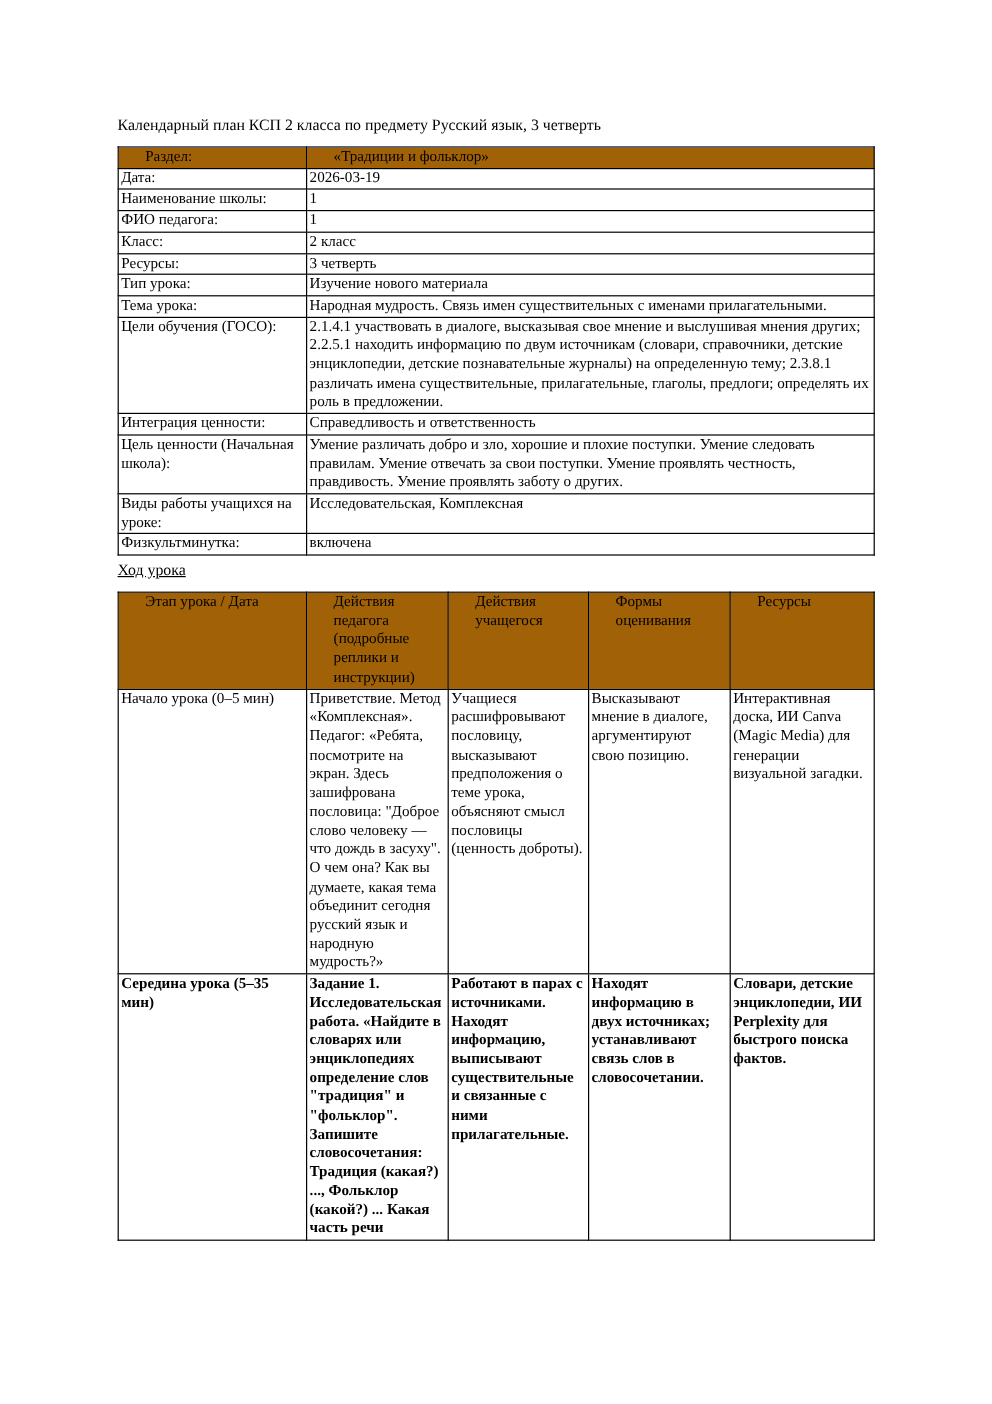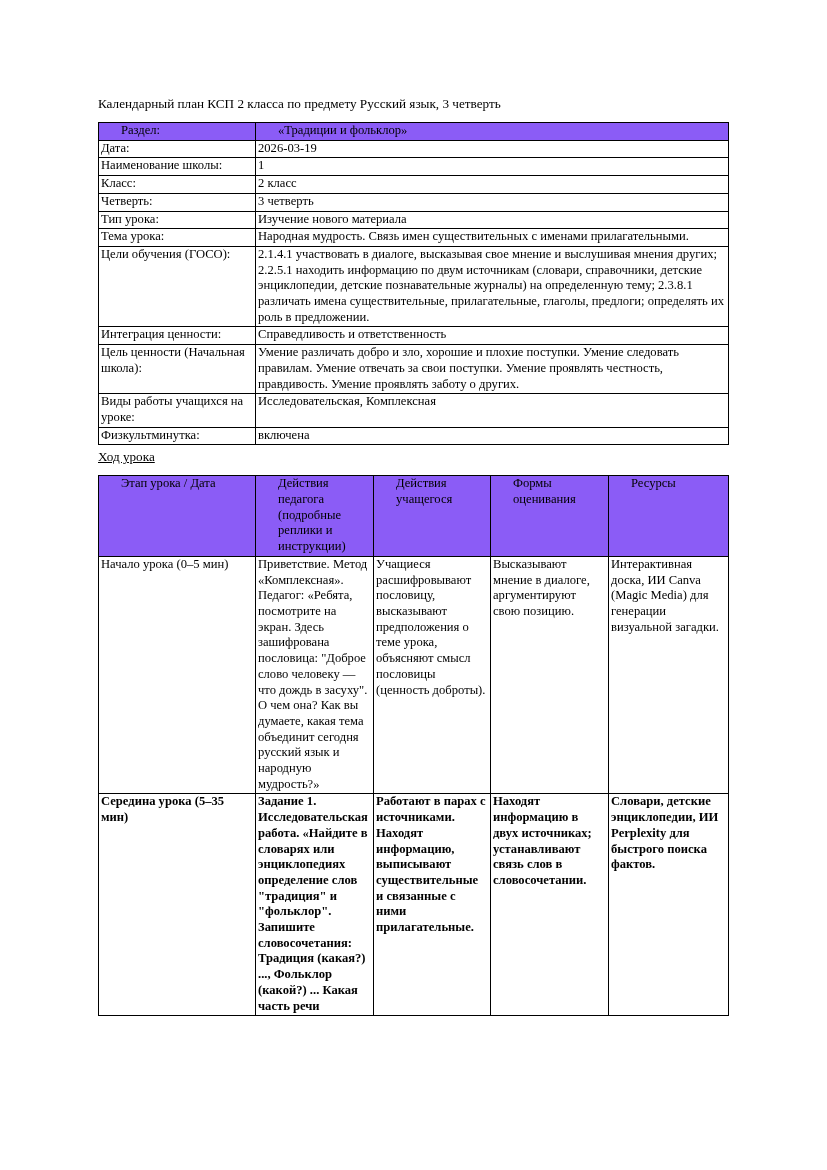--- a/index.html
+++ b/index.html
@@ -45,21 +45,21 @@
     text-align: left;
     padding: 0 3px 1px 2px;
     font-weight: normal;
     overflow: hidden;
     word-wrap: break-word;
   }
   .info-table col.c-label  { width: 157px; }
   .info-table col.c-value  { width: 473px; }
   tr.row-shaded td,
   .lesson-table thead th {
-    background: #8b5cf6;
+    background: #a16207;
     padding-left: 22px;
   }
   .section-heading {
     font-size: 13.2px;
     line-height: 16px;
     margin: 4px 0 10px 0;
     font-weight: normal;
     text-decoration: underline;
   }
   .lesson-table col.c1 { width: 157px; }
@@ -94,25 +94,29 @@
         </tr>
         <tr>
           <td>Дата:</td>
           <td>2026-03-19</td>
         </tr>
         <tr>
           <td>Наименование школы:</td>
           <td>1</td>
         </tr>
         <tr>
+          <td>ФИО педагога:</td>
+          <td>1</td>
+        </tr>
+        <tr>
           <td>Класс:</td>
           <td>2 класс</td>
         </tr>
         <tr>
-          <td>Четверть:</td>
+          <td>Ресурсы:</td>
           <td>3 четверть</td>
         </tr>
         <tr>
           <td>Тип урока:</td>
           <td>Изучение нового материала</td>
         </tr>
         <tr>
           <td>Тема урока:</td>
           <td>Народная мудрость. Связь имен существительных с именами прилагательными.</td>
         </tr>

